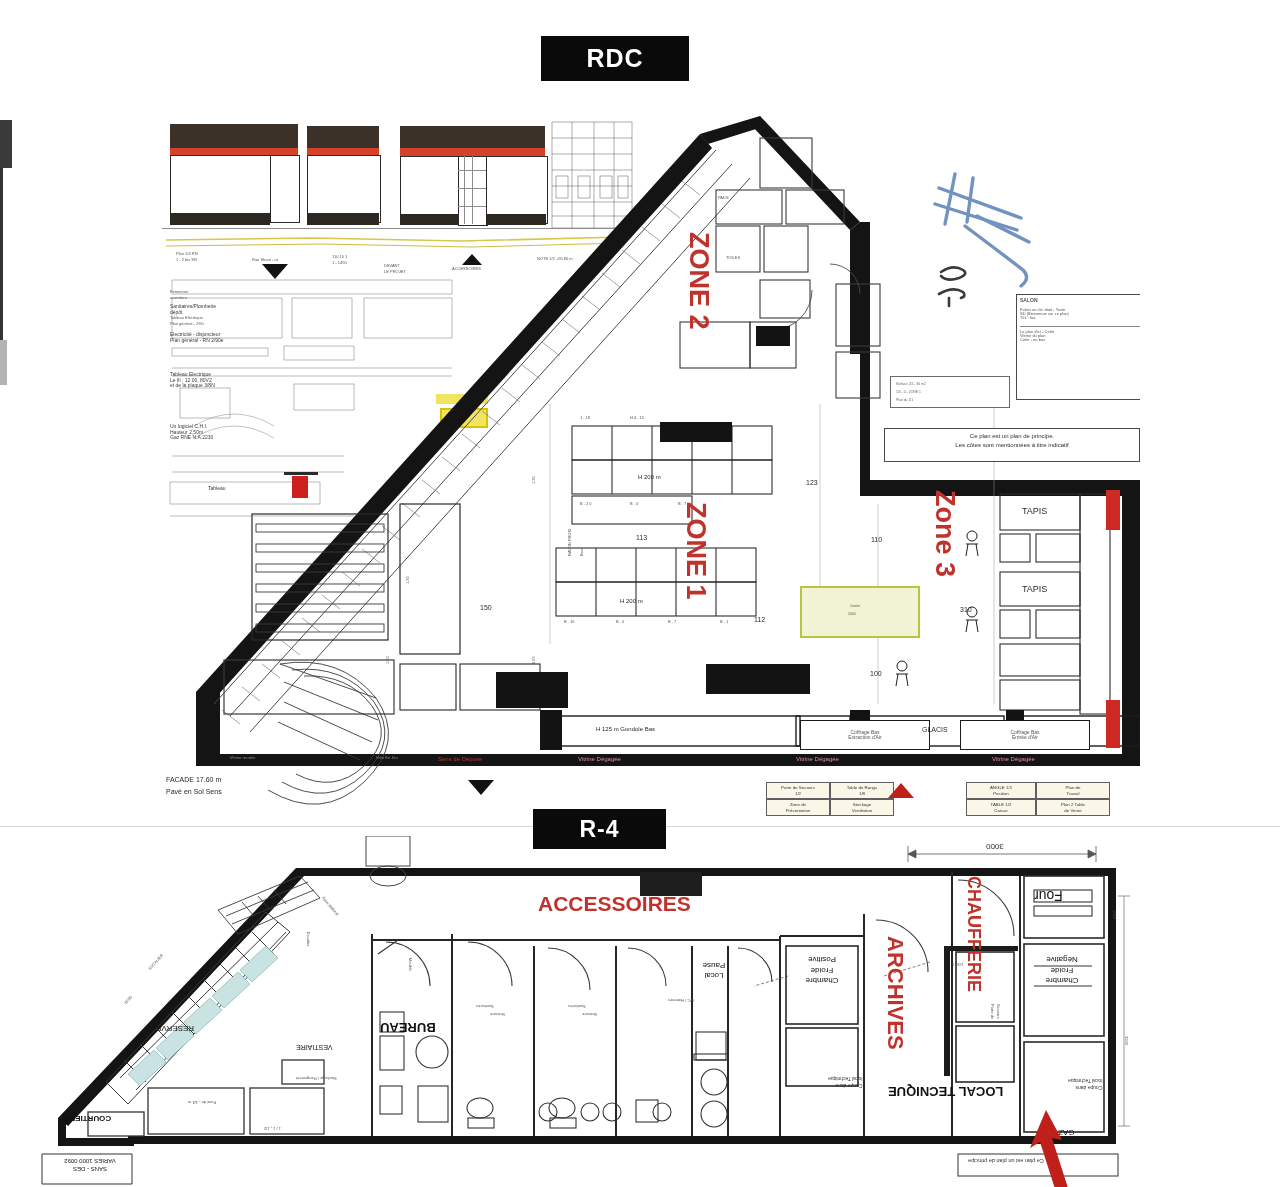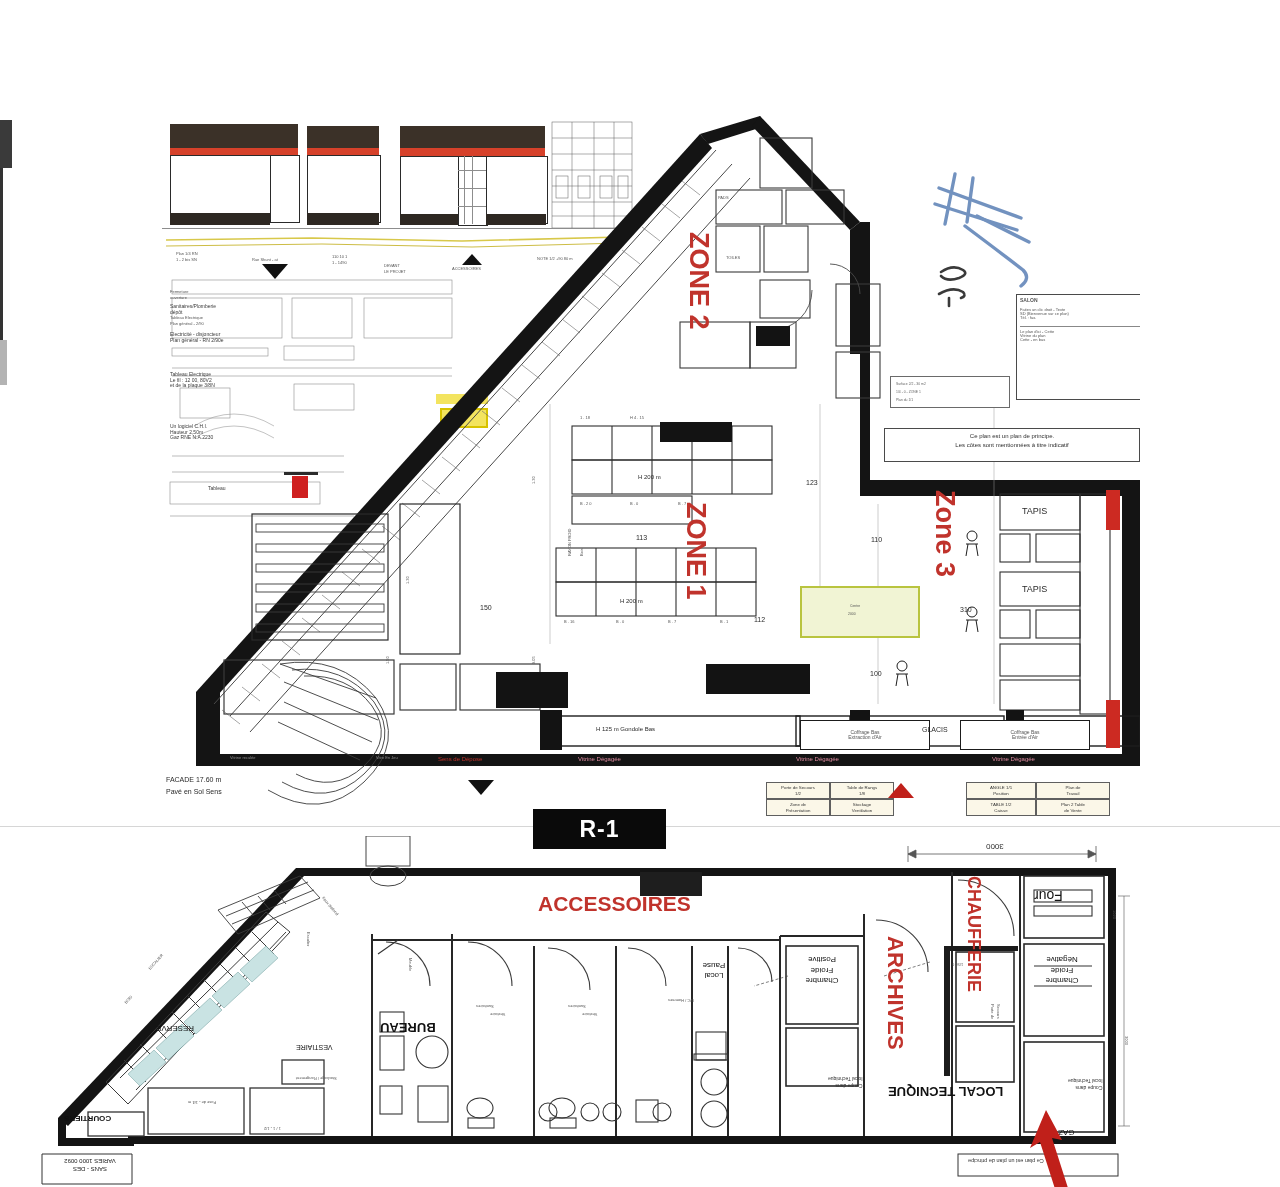--- a/index.html
+++ b/index.html
@@ -58,20 +58,21 @@
 
   .blue-ink{position:absolute;z-index:28;}
 
   .arrow-red{position:absolute;z-index:35;}
 </style>
 </head>
 <body>
 
 <div class="page">
 
+  <div class="floor-badge" id="badge-rdc">RDC</div>
 
   <div style="position:absolute;left:0;top:120px;width:12px;height:48px;background:#3a3a3a;"></div>
   <div style="position:absolute;left:0;top:168px;width:3px;height:215px;background:#333;"></div>
   <div style="position:absolute;left:0;top:340px;width:7px;height:45px;background:#b3b3b3;"></div>
 
   <div class="sheet" id="sheet-rdc">
 
     <div style="position:absolute;left:2px;top:8px;width:470px;height:160px;">
 
       <div class="facade-band" style="left:8px;top:12px;width:128px;height:24px;"></div>
@@ -490,21 +491,21 @@
       <span>Plan 2 Table</span>
       <span>de Vente</span>
     </div>
   </div>
 
   <div class="tri tri-down-dark" style="left:468px;top:780px;"></div>
   <div class="tri tri-up-red" style="left:888px;top:783px;"></div>
 
   <div style="position:absolute;left:0;top:826px;width:1280px;height:1px;background:#d6d6d6;"></div>
 
-  <div class="floor-badge" id="badge-rm1">R-1</div>
+  <div class="floor-badge" id="badge-rm1">R-4</div>
 
   <div class="sheet" id="sheet-rm1">
 
     <svg class="overlay" width="1135" height="351">
 
       <g fill="#141414">
 
         <rect x="268" y="32" width="820" height="8"></rect>
 
         <rect x="1080" y="32" width="8" height="276"></rect>

